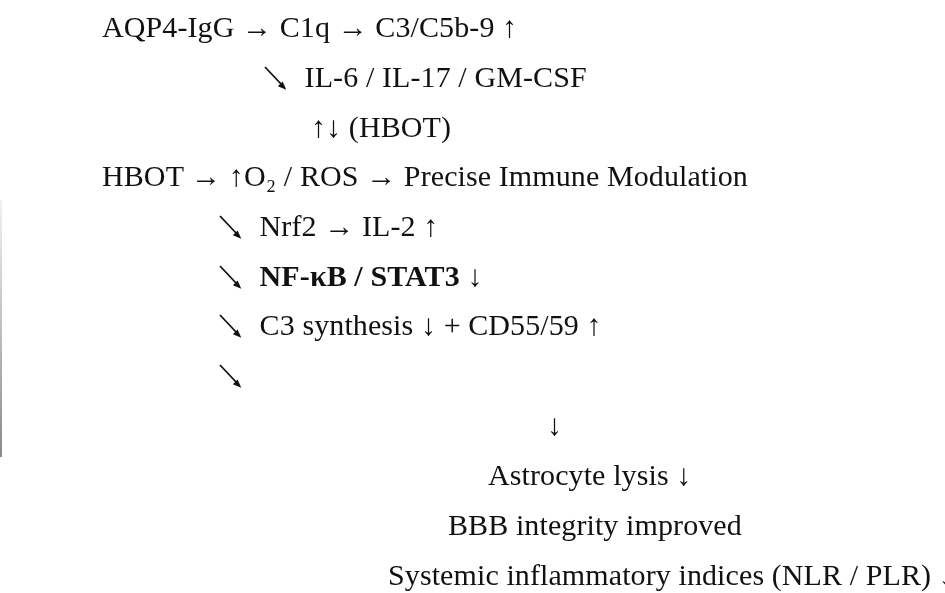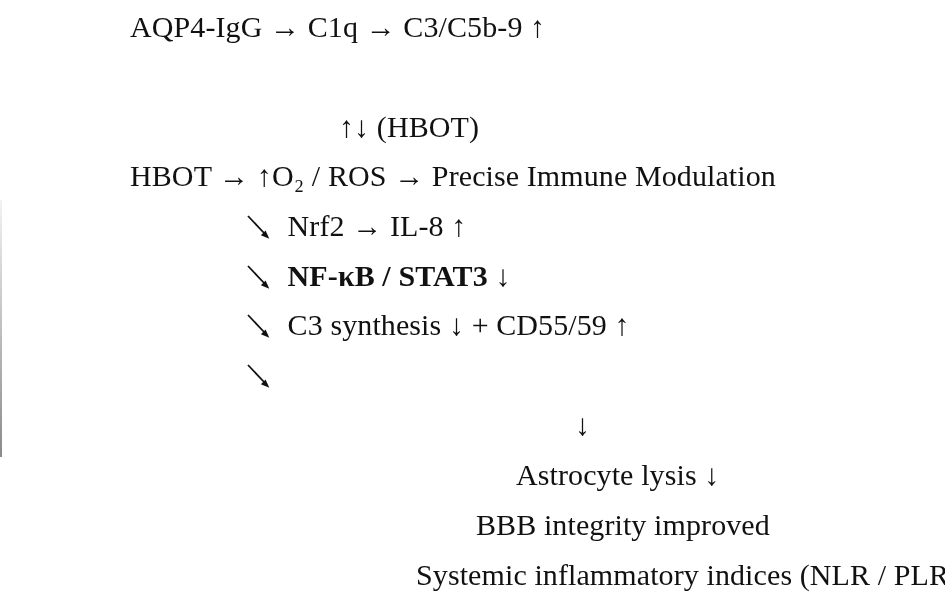--- a/index.html
+++ b/index.html
@@ -17,21 +17,20 @@
     background: #ffffff;
     font-family: "Liberation Serif", "DejaVu Serif", serif;
     font-size: 30px;
     color: #111111;
   }
   .line {
     position: absolute;
     line-height: 50px;
     white-space: nowrap;
     letter-spacing: 0.1px;
-    margin-left: 28px;
   }
   .se-arrow {
     display: inline-block;
     width: 26px;
     height: 28px;
     margin-right: 8px;
     vertical-align: -6px;
   }
   .scan-artifact {
     position: absolute;
@@ -47,35 +46,42 @@
 <body>
 
 <div class="figure">
 
   <div class="scan-artifact"></div>
 
   <div class="line" style="top:2px; left:102px;">
     <span>AQP4-IgG → C1q → C3/C5b-9 ↑</span>
   </div>
 
+  <div class="line" style="top:52px; left:263px;">
+    <svg class="se-arrow" viewBox="0 0 26 28">
+      <line x1="2" y1="2" x2="18.5" y2="19.5" stroke="#111111" stroke-width="1.8"></line>
+      <polygon points="23.3,24.8 14.9,21.2 19.6,16.5" fill="#111111"></polygon>
+    </svg>
+    <span>IL-6 / IL-17 / GM-CSF</span>
+  </div>
 
   <div class="line" style="top:151px; left:102px;">
     <span>HBOT → ↑O₂ / ROS → Precise Immune Modulation</span>
   </div>
 
   <div class="line" style="top:102px; left:311px;">
     <span>↑↓ (HBOT)</span>
   </div>
 
   <div class="line" style="top:201px; left:218px;">
     <svg class="se-arrow" viewBox="0 0 26 28">
       <line x1="2" y1="2" x2="18.5" y2="19.5" stroke="#111111" stroke-width="1.8"></line>
       <polygon points="23.3,24.8 14.9,21.2 19.6,16.5" fill="#111111"></polygon>
     </svg>
-    <span>Nrf2 → IL-8 ↑</span>
+    <span>Nrf2 → IL-2 ↑</span>
   </div>
 
   <div class="line" style="top:251px; left:218px;font-weight:bold;">
     <svg class="se-arrow" viewBox="0 0 26 28">
       <line x1="2" y1="2" x2="18.5" y2="19.5" stroke="#111111" stroke-width="1.8"></line>
       <polygon points="23.3,24.8 14.9,21.2 19.6,16.5" fill="#111111"></polygon>
     </svg>
     <span>NF-κB / STAT3 ↓</span>
   </div>
 

